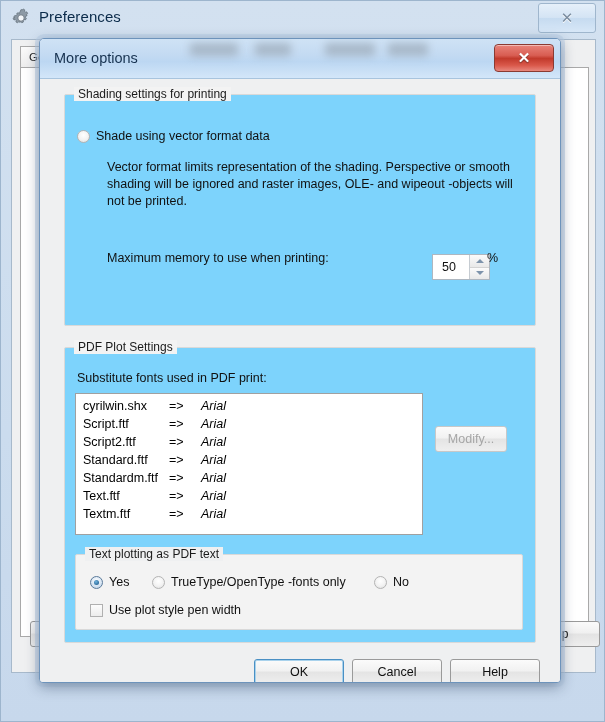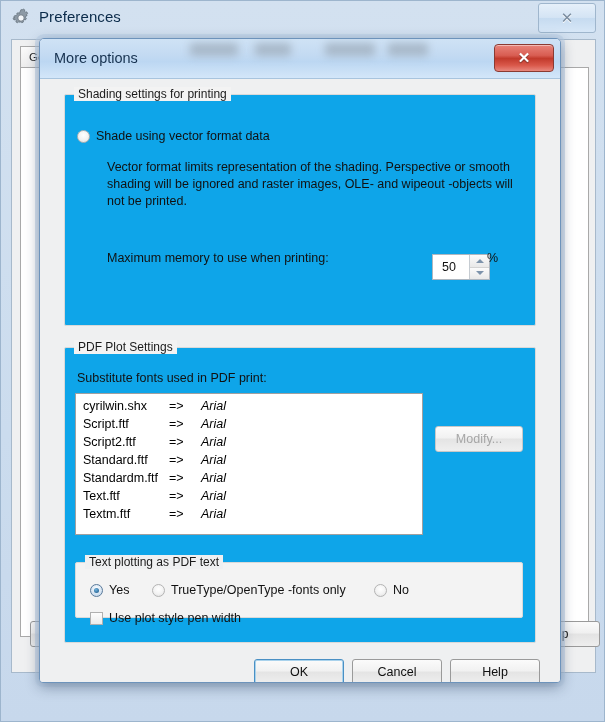--- a/index.html
+++ b/index.html
@@ -190,21 +190,21 @@
     left: 0; top: 40px;
     width: 520px; height: 603px;
     background: #eff0f1;
   }
 
   
   .groupbox {
     position: absolute;
     border: 1px solid #d9d9d9;
     border-radius: 2px;
-    background: #0ea5e9;
+    background: #7dd3fc;
     box-sizing: border-box;
   }
   .groupbox > .gb-title {
     position: absolute;
     top: -8px; left: 9px;
     background: #f3f3f3;
     padding: 0 4px;
     font-size: 12px;
     color: #1b1b1b;
     white-space: nowrap;
@@ -474,23 +474,23 @@
             <span class="lr-arrow">=&gt;</span>
             <span class="lr-target">Arial</span>
           </div>
           <div class="listrow">
             <span class="lr-font">Textm.ftf</span>
             <span class="lr-arrow">=&gt;</span>
             <span class="lr-target">Arial</span>
           </div>
         </div>
 
-        <div class="dlg-btn disabled" style="left:370px; top:78px; width:88px;">Modify...</div>
-
-        <div class="groupbox on-dlgbg" style="left:10px; top:214px; width:448px; height:56px; background:#f3f3f3;text-decoration:underline;">
+        <div class="dlg-btn disabled" style="left:370px; top:78px; width:72px;">Modify...</div>
+
+        <div class="groupbox on-dlgbg" style="left:10px; top:206px; width:448px; height:76px; background:#f3f3f3;text-decoration:underline;">
           <span class="gb-title">Text plotting as PDF text</span>
 
           <div class="radio checked" style="left:14px; top:20px;">
             <span class="radio-mark"></span>
             <span class="radio-label">Yes</span>
           </div>
 
           <div class="radio" style="left:76px; top:20px;">
             <span class="radio-mark"></span>
             <span class="radio-label">TrueType/OpenType -fonts only</span>

